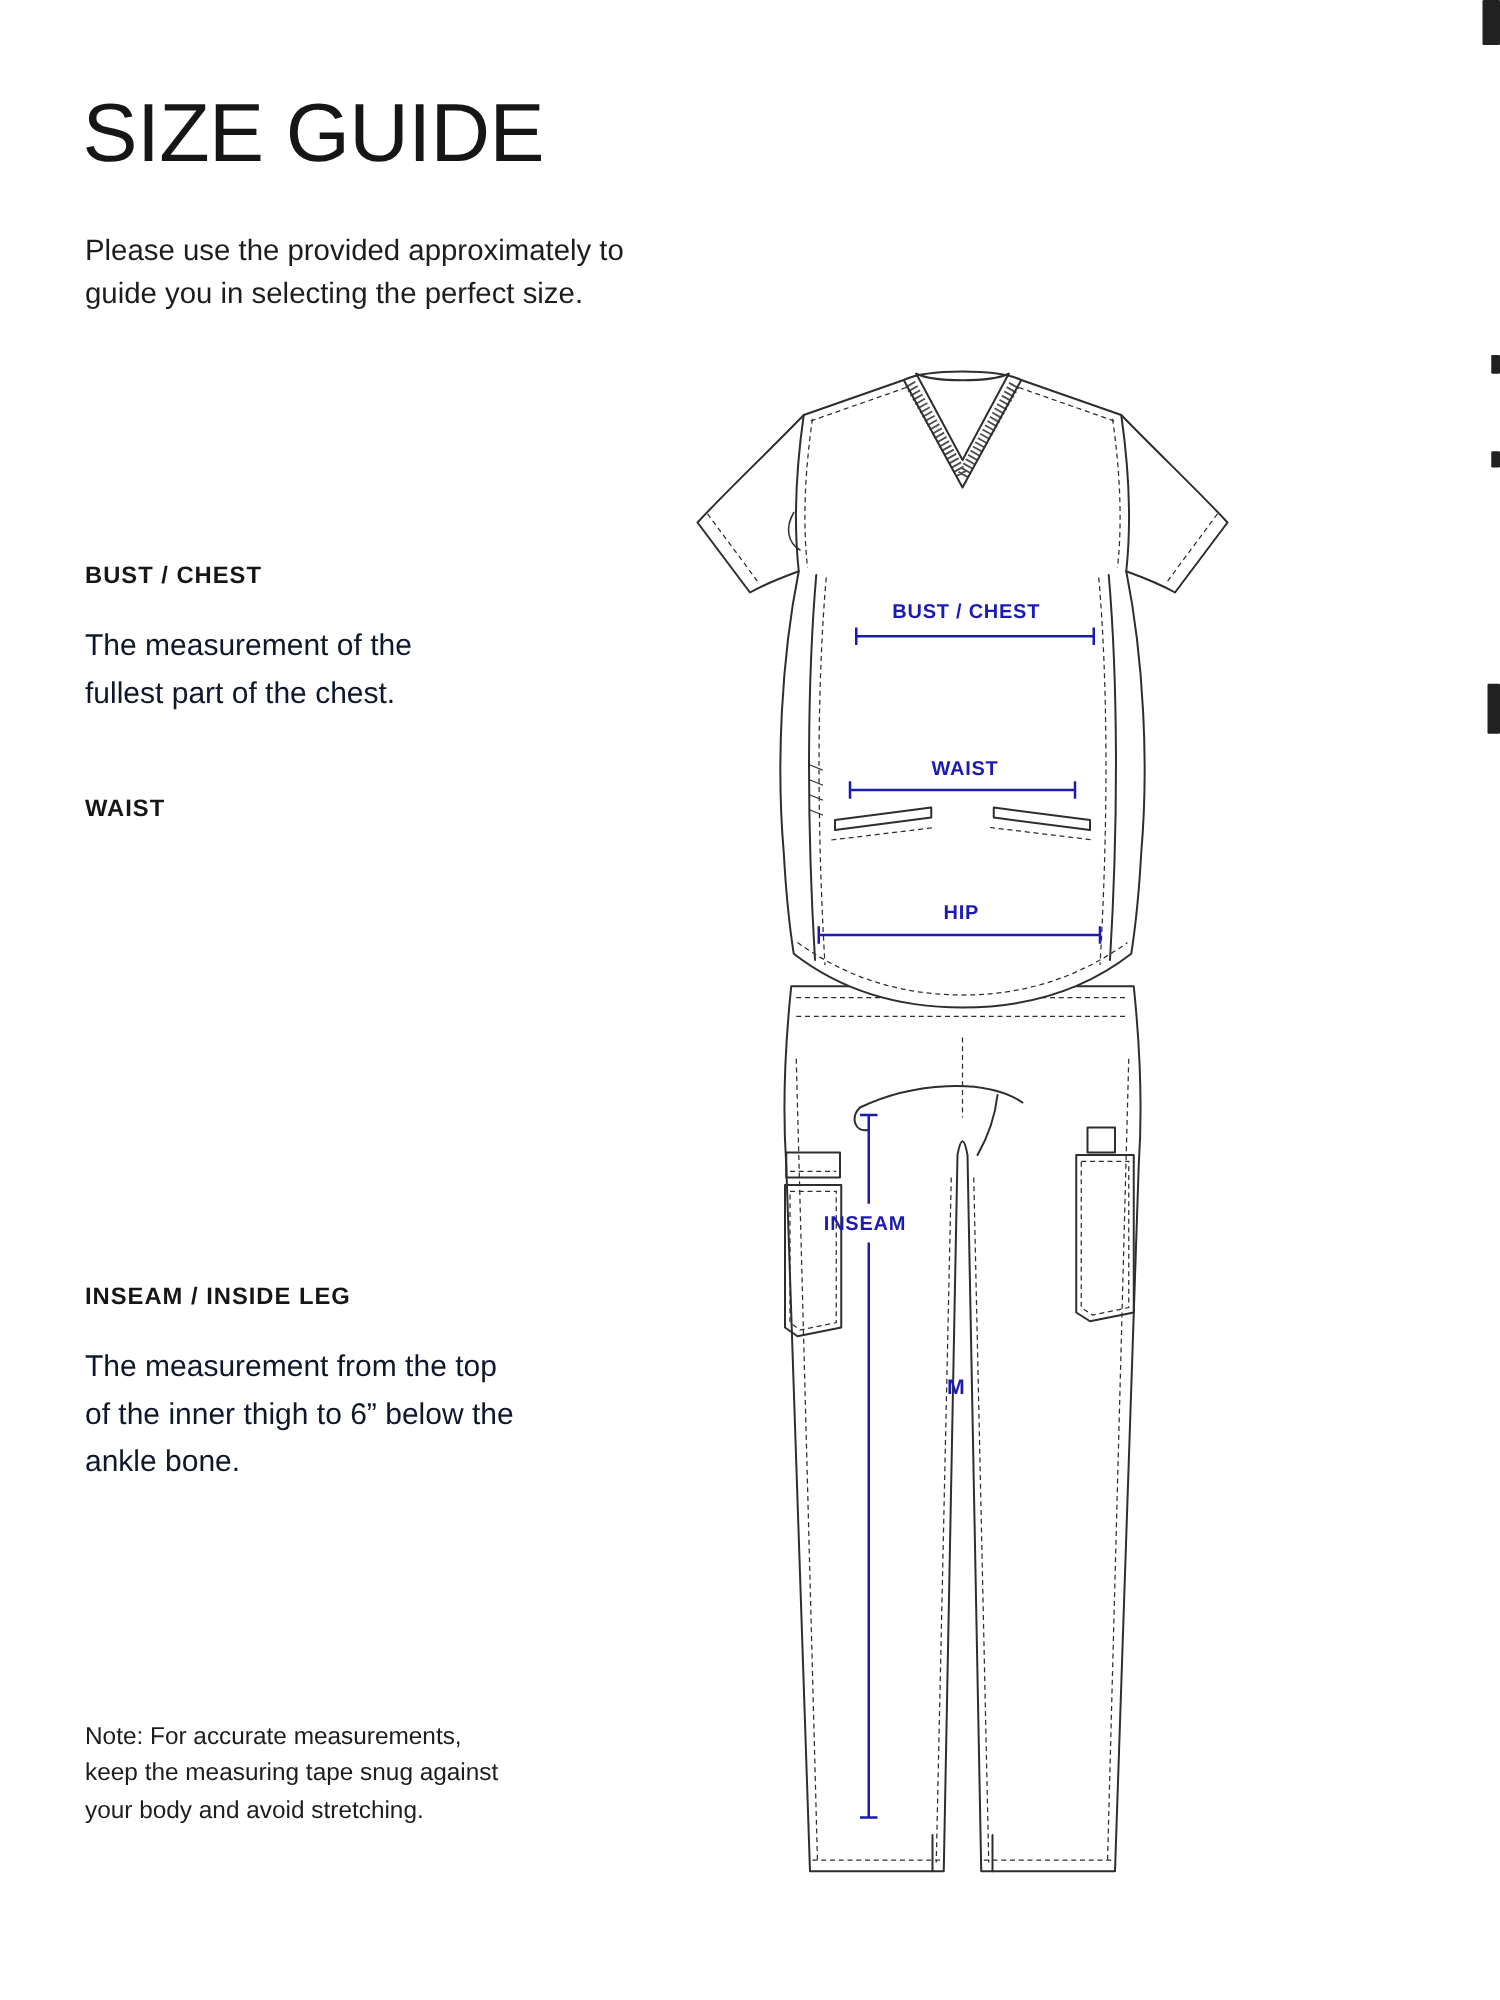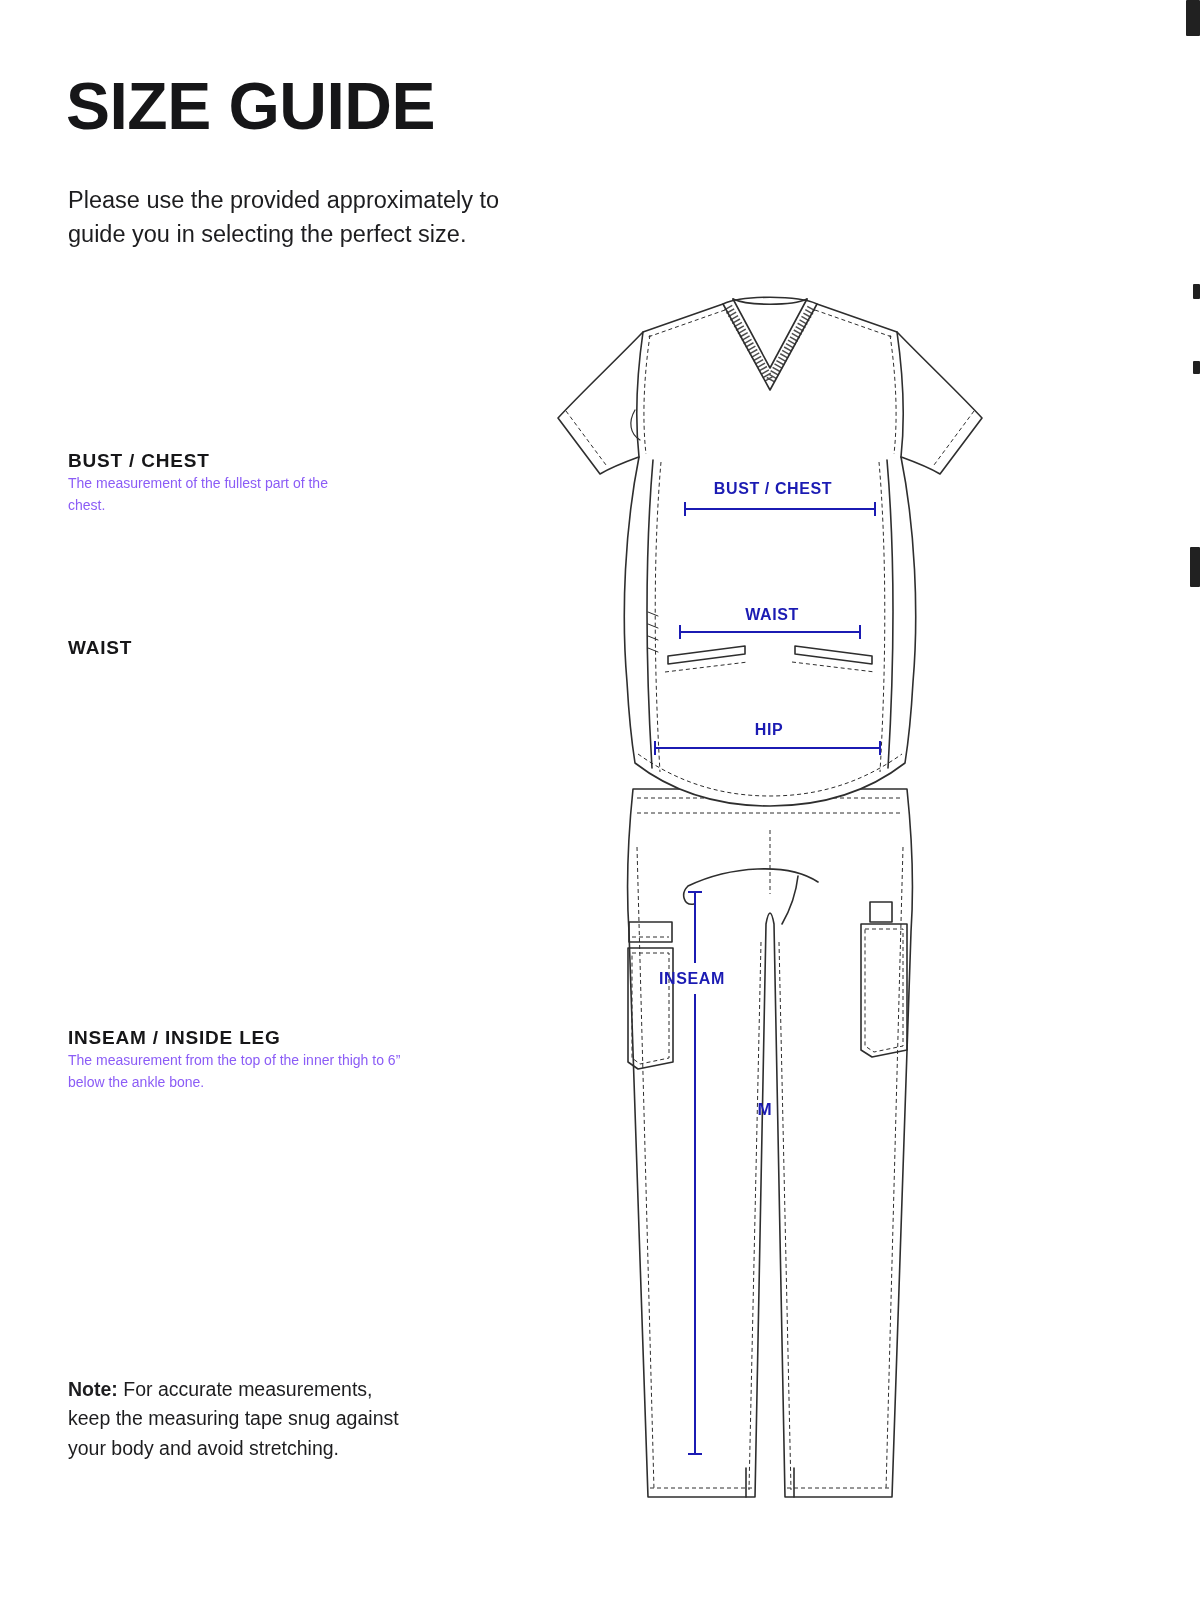--- a/index.html
+++ b/index.html
@@ -3,43 +3,43 @@
 <meta charset="utf-8">
 <style>
   * { margin: 0; padding: 0; box-sizing: border-box; }
   html, body { width: 1200px; height: 1600px; background: #ffffff; overflow: hidden; }
   body { font-family: "Liberation Sans", "DejaVu Sans", sans-serif; color: #1d1d1f; position: relative; }
 
   .page { position: absolute; inset: 0; background: #fff; }
 
   .title {
     position: absolute; left: 66px; top: 68px;
-    font-size: 66px; font-weight: 700; letter-spacing: -0.5px; color: #161618;
+    font-size: 66px; font-weight: 400; letter-spacing: -0.5px; color: #161618;
   }
   .intro {
     position: absolute; left: 68px; top: 183px; width: 445px;
     font-size: 23.5px; line-height: 1.45; color: #1d1d1f;
   }
   .def { position: absolute; left: 68px; }
   .def h2 {
     font-size: 19px; font-weight: 700; letter-spacing: 0.8px; color: #161618;
   }
   .def p {
-    margin-top: 0; font-size: 14px; line-height: 1.58; color: #8b5cf6;
+    margin-top: 26px; font-size: 24px; line-height: 1.58; color: #0f172a;
   }
   .def-bust   { top: 450px; width: 285px; }
   .def-waist  { top: 637px; width: 305px; }
   .def-hips   { top: 822px; width: 375px; }
   .def-inseam { top: 1027px; width: 350px; }
 
   .note {
     position: absolute; left: 68px; top: 1375px; width: 340px;
     font-size: 19.5px; line-height: 1.5; color: #1d1d1f;
   }
-  .note strong { font-weight: 700; }
+  .note strong { font-weight: 400; }
 
   .diagram { position: absolute; left: 540px; top: 282px; }
 
   
   .ln   { stroke: var(--line, #2e2e2e); fill: none; stroke-width: 1.6; stroke-linejoin: round; stroke-linecap: round; }
   .fillw{ fill: #ffffff; }
   .dash { stroke: var(--line, #2e2e2e); fill: none; stroke-width: 1; stroke-dasharray: 4 3; stroke-linecap: butt; }
   .rib  { stroke: #4f4f4f; fill: none; stroke-width: 9; stroke-dasharray: 1.5 2.4; }
   .blue-line { stroke: var(--accent, #1b1bb3); fill: none; stroke-width: 2; }
   .blue-text {

